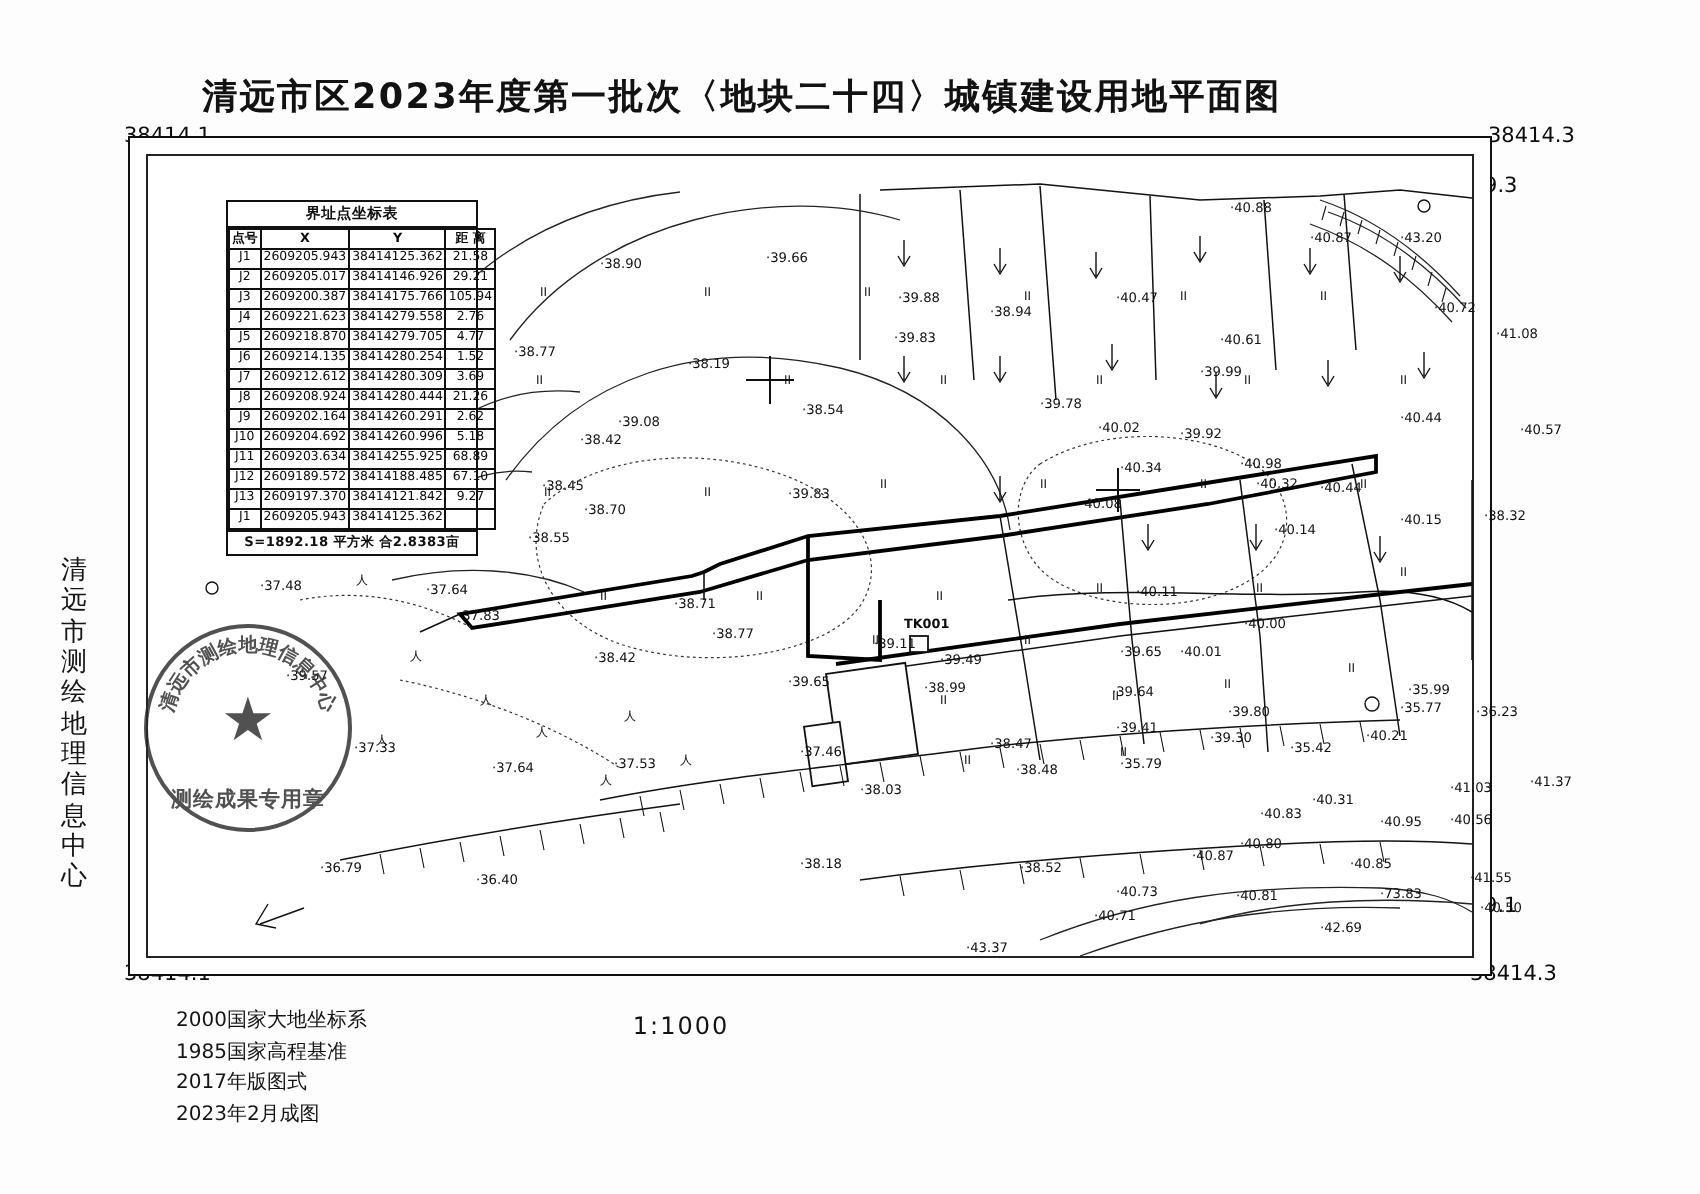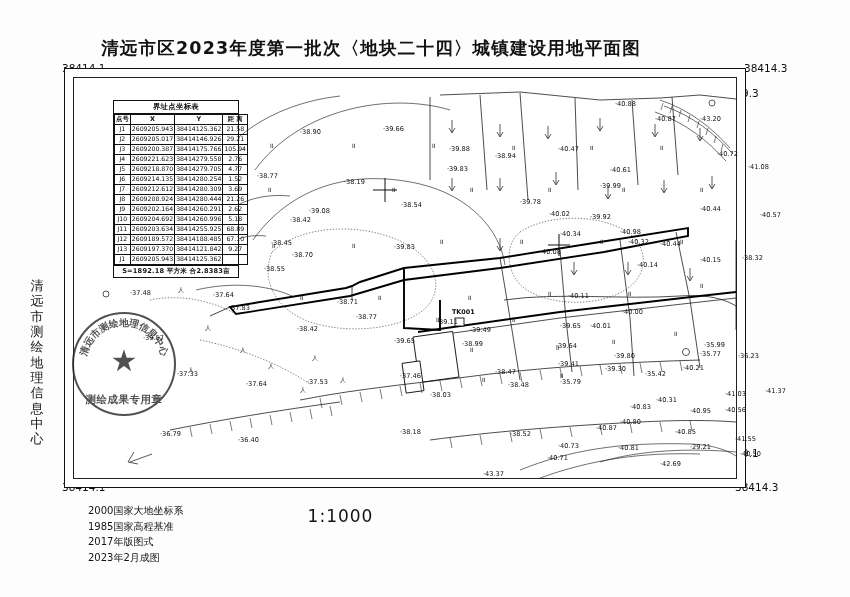--- a/index.html
+++ b/index.html
@@ -157,21 +157,21 @@
     position: absolute;
     left: 88px; top: 503px;
     font-size: 10px;
     line-height: 1.55;
     color: #141414;
   }
   #scale-label {
     position: absolute;
     left: 0; top: 506px; width: 681px;
     text-align: center;
-    font-size: 17px;
+    font-size: 12px;
     letter-spacing: 1px;
     color: #121212;
   }
   #footer-right {
     position: absolute;
     left: 660px; top: 503px;
     font-size: 10px;
     line-height: 1.55;
     color: #141414;
   }
@@ -481,21 +481,21 @@
       <div style="position: absolute; font-size: 6.6px; color: rgb(16, 16, 16); white-space: nowrap; left: 630px; top: 403px;">·40.83</div>
       <div style="position: absolute; font-size: 6.6px; color: rgb(16, 16, 16); white-space: nowrap; left: 656px; top: 396px;">·40.31</div>
       <div style="position: absolute; font-size: 6.6px; color: rgb(16, 16, 16); white-space: nowrap; left: 690px; top: 407px;">·40.95</div>
       <div style="position: absolute; font-size: 6.6px; color: rgb(16, 16, 16); white-space: nowrap; left: 725px; top: 406px;">·40.56</div>
       <div style="position: absolute; font-size: 6.6px; color: rgb(16, 16, 16); white-space: nowrap; left: 160px; top: 430px;">·36.79</div>
       <div style="position: absolute; font-size: 6.6px; color: rgb(16, 16, 16); white-space: nowrap; left: 238px; top: 436px;">·36.40</div>
       <div style="position: absolute; font-size: 6.6px; color: rgb(16, 16, 16); white-space: nowrap; left: 400px; top: 428px;">·38.18</div>
       <div style="position: absolute; font-size: 6.6px; color: rgb(16, 16, 16); white-space: nowrap; left: 510px; top: 430px;">·38.52</div>
       <div style="position: absolute; font-size: 6.6px; color: rgb(16, 16, 16); white-space: nowrap; left: 620px; top: 418px;">·40.80</div>
       <div style="position: absolute; font-size: 6.6px; color: rgb(16, 16, 16); white-space: nowrap; left: 618px; top: 444px;">·40.81</div>
-      <div style="position: absolute; font-size: 6.6px; color: rgb(16, 16, 16); white-space: nowrap; left: 690px; top: 443px;">·29.21</div>
+      <div style="position: absolute; font-size: 6.6px; color: rgb(16, 16, 16); white-space: nowrap; left: 690px; top: 443px;">·73.83</div>
       <div style="position: absolute; font-size: 6.6px; color: rgb(16, 16, 16); white-space: nowrap; left: 675px; top: 428px;">·40.85</div>
       <div style="position: absolute; font-size: 6.6px; color: rgb(16, 16, 16); white-space: nowrap; left: 558px; top: 442px;">·40.73</div>
       <div style="position: absolute; font-size: 6.6px; color: rgb(16, 16, 16); white-space: nowrap; left: 596px; top: 424px;">·40.87</div>
       <div style="position: absolute; font-size: 6.6px; color: rgb(16, 16, 16); white-space: nowrap; left: 547px; top: 454px;">·40.71</div>
       <div style="position: absolute; font-size: 6.6px; color: rgb(16, 16, 16); white-space: nowrap; left: 660px; top: 460px;">·42.69</div>
       <div style="position: absolute; font-size: 6.6px; color: rgb(16, 16, 16); white-space: nowrap; left: 483px; top: 470px;">·43.37</div>
       <div style="position: absolute; font-size: 6.6px; color: rgb(16, 16, 16); white-space: nowrap; left: 740px; top: 450px;">·40.50</div>
       <div style="position: absolute; font-size: 6.6px; color: rgb(16, 16, 16); white-space: nowrap; left: 735px; top: 435px; text-align: center;">·41.55</div>
     </div>
 

